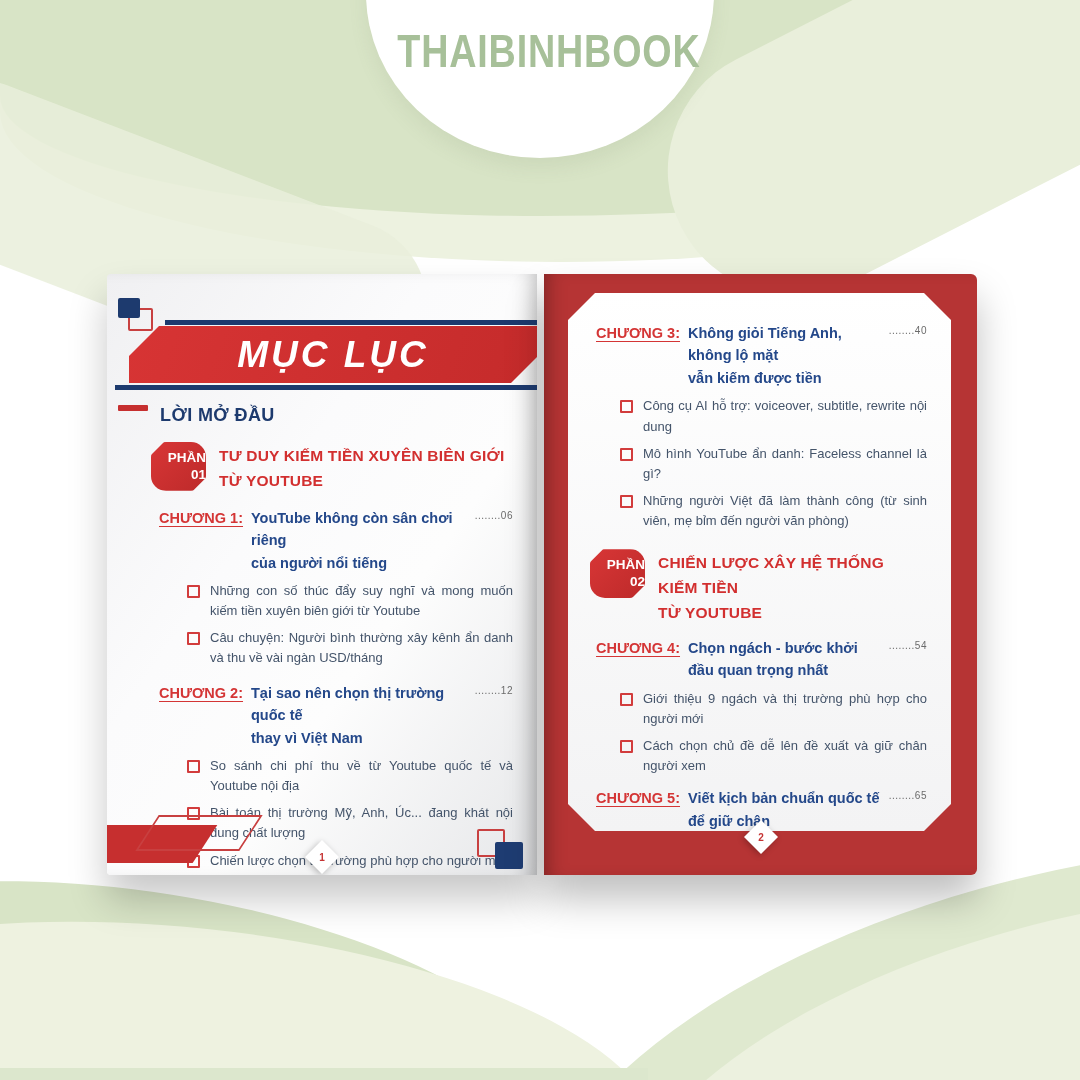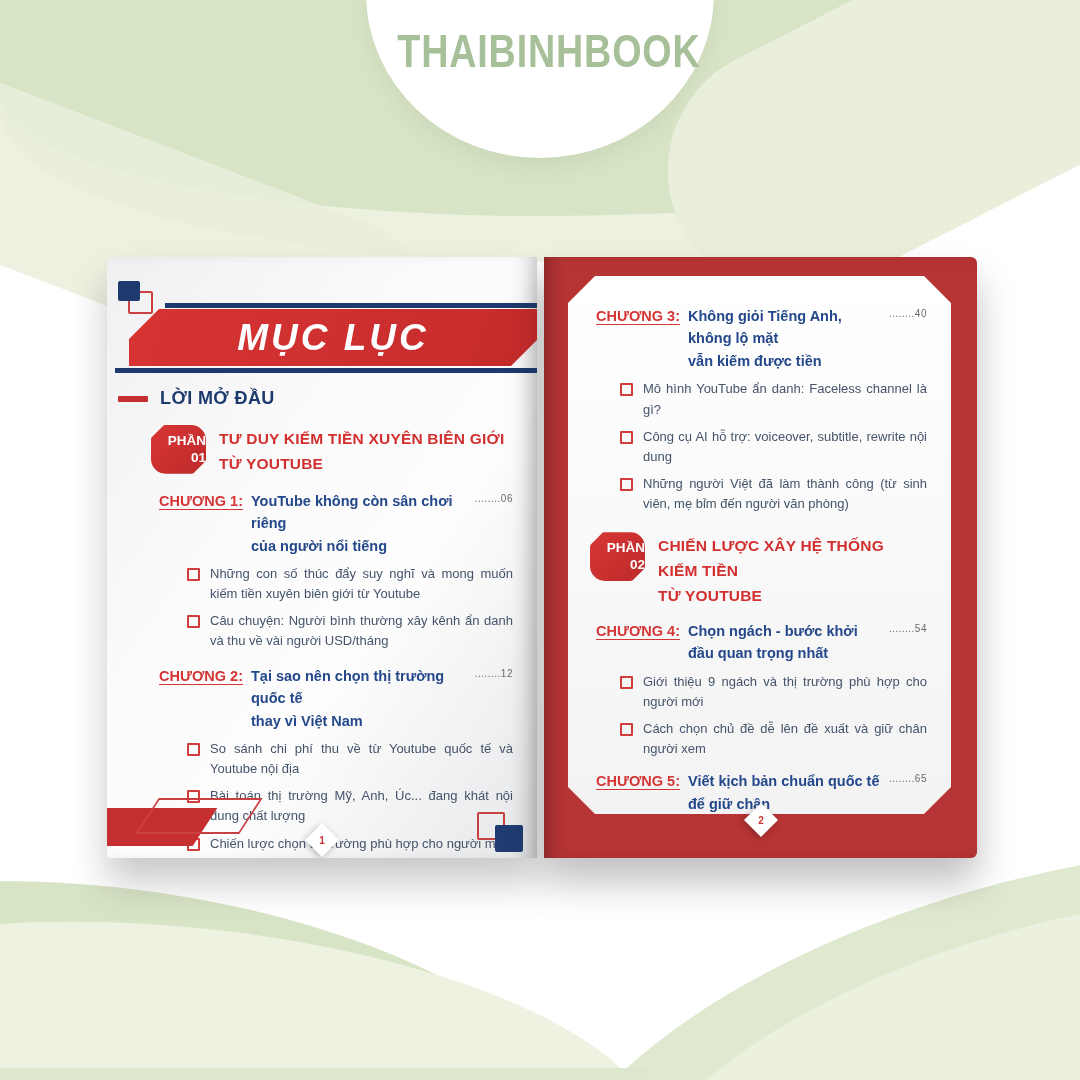--- a/index.html
+++ b/index.html
@@ -27,41 +27,41 @@
   .wave-br-light{top:905px;left:600px;width:1100px;height:520px;background:#ecf1df;
     border-radius:50%;transform:rotate(-11deg);}
   .bottom-strip{top:1068px;left:0;width:60%;height:12px;background:#dce7cd;}
   
   .logo-circle{position:absolute;z-index:1;left:366px;top:-172px;width:348px;height:330px;
     border-radius:50%;background:#ffffff;box-shadow:0 10px 18px rgba(120,140,110,.12);}
   .logo-text{position:absolute;top:196px;left:0;width:100%;text-align:center;
     color:#a7c099;font-size:46px;font-weight:900;letter-spacing:1px;
     transform:scaleX(.82);}
   
-  .book{position:absolute;z-index:2;left:107px;top:255px;width:940px;height:605px;}
+  .book{position:absolute;z-index:2;left:107px;top:272px;width:940px;height:605px;}
   .page-left{position:absolute;left:0;top:2px;width:430px;height:601px;overflow:hidden;
     background:linear-gradient(125deg,#f0f0f2 0%,#fbfbfc 38%,#fdfdfd 62%,#e6e7e9 100%);
     border-radius:4px 0 0 4px;
     box-shadow:0 24px 38px rgba(0,0,0,.22), inset -16px 0 22px -14px rgba(0,0,0,.28);}
   .page-right{position:absolute;left:437px;top:2px;width:433px;height:601px;
     background:#b63434;border-radius:0 6px 6px 0;overflow:hidden;
     box-shadow:0 24px 38px rgba(0,0,0,.25), inset 14px 0 20px -12px rgba(0,0,0,.35);}
   
   .sq-navy-tl{position:absolute;left:11px;top:24px;width:22px;height:20px;background:#1d3a6e;border-radius:2px;z-index:3;}
   .sq-red-tl{position:absolute;left:21px;top:34px;width:21px;height:19px;border:2px solid #c84040;border-radius:2px;z-index:2;}
   .line-navy-top{margin:46px 0 0 58px;height:5px;background:#1d3a6e;}
   .banner{position:relative;margin:1px 0 0 22px;height:57px;
     background:linear-gradient(110deg,#d73434 0%,#c52b2b 100%);
     clip-path:polygon(30px 0,100% 0,100% calc(100% - 26px),calc(100% - 26px) 100%,0 100%,0 30px);
     display:flex;align-items:center;justify-content:center;}
   .banner-text{color:#fff;font-size:37px;font-weight:900;font-style:italic;letter-spacing:3px;}
   .line-navy-bottom{margin:2px 0 0 8px;height:5px;background:#1d3a6e;}
   
   .lp-content{padding:0 24px 0 44px;}
-  .intro-row{display:flex;align-items:center;gap:12px;margin:15px 0 2px -33px;}
+  .intro-row{display:flex;align-items:flex-start;gap:12px;margin:15px 0 2px -33px;}
   .intro-dash{width:30px;height:6px;background:#c62f2f;border-radius:1px;}
   .intro-text{color:#1d3a6e;font-weight:800;font-size:18px;letter-spacing:.4px;}
   .part-row{display:flex;gap:13px;align-items:flex-start;margin:16px 0 4px 0;}
   .part-badge{flex:0 0 auto;background:linear-gradient(135deg,#d83636,#bd2a2a);color:#fff;
     width:55px;padding:8px 0 7px;text-align:right;font-weight:800;font-size:13.5px;line-height:1.25;
     clip-path:polygon(13px 0,100% 0,100% calc(100% - 13px),calc(100% - 13px) 100%,0 100%,0 13px);border-radius:15px;}
   .part-title{color:#d22f2f;font-weight:800;font-size:15.5px;line-height:1.6;padding-top:2px;letter-spacing:.2px;}
   .chapter{margin-top:13px;}
   .ch-head{display:flex;gap:8px;align-items:flex-start;margin-left:8px;}
   .ch-label{flex:0 0 auto;color:#d43535;font-weight:800;font-size:14.5px;line-height:1.55;
@@ -154,21 +154,21 @@
           </span>
           <span class="ch-page">........06</span>
         </div>
         <ul class="bullets">
           <li>
               <span class="bsq"></span>
               <span class="btxt">Những con số thúc đẩy suy nghĩ và mong muốn kiếm tiền xuyên biên giới từ Youtube</span>
             </li>
           <li>
               <span class="bsq"></span>
-              <span class="btxt">Câu chuyện: Người bình thường xây kênh ẩn danh và thu về vài người USD/tháng</span>
+              <span class="btxt">Câu chuyện: Người bình thường xây kênh ẩn danh và thu về vài ngàn USD/tháng</span>
             </li>
         </ul>
       </div>
 
       <div class="chapter">
         <div class="ch-head">
           <span class="ch-label">CHƯƠNG 2:</span>
           <span class="ch-titles">
             <span class="ch-l1">Tại sao nên chọn thị trường quốc tế</span>
             <span class="ch-l2">thay vì Việt Nam</span>
@@ -209,25 +209,25 @@
           <span class="ch-label">CHƯƠNG 3:</span>
           <span class="ch-titles">
             <span class="ch-l1">Không giỏi Tiếng Anh, không lộ mặt</span>
             <span class="ch-l2">vẫn kiếm được tiền</span>
           </span>
           <span class="ch-page">........40</span>
         </div>
         <ul class="bullets">
           <li>
               <span class="bsq"></span>
+              <span class="btxt">Công cụ AI hỗ trợ: voiceover, subtitle, rewrite nội dung</span>
+            </li>
+          <li>
+              <span class="bsq"></span>
               <span class="btxt">Mô hình YouTube ẩn danh: Faceless channel là gì?</span>
-            </li>
-          <li>
-              <span class="bsq"></span>
-              <span class="btxt">Công cụ AI hỗ trợ: voiceover, subtitle, rewrite nội dung</span>
             </li>
           <li>
               <span class="bsq"></span>
               <span class="btxt">Những người Việt đã làm thành công (từ sinh viên, mẹ bỉm đến người văn phòng)</span>
             </li>
         </ul>
       </div>
 
       <div class="part-row">
         <div class="part-badge">

